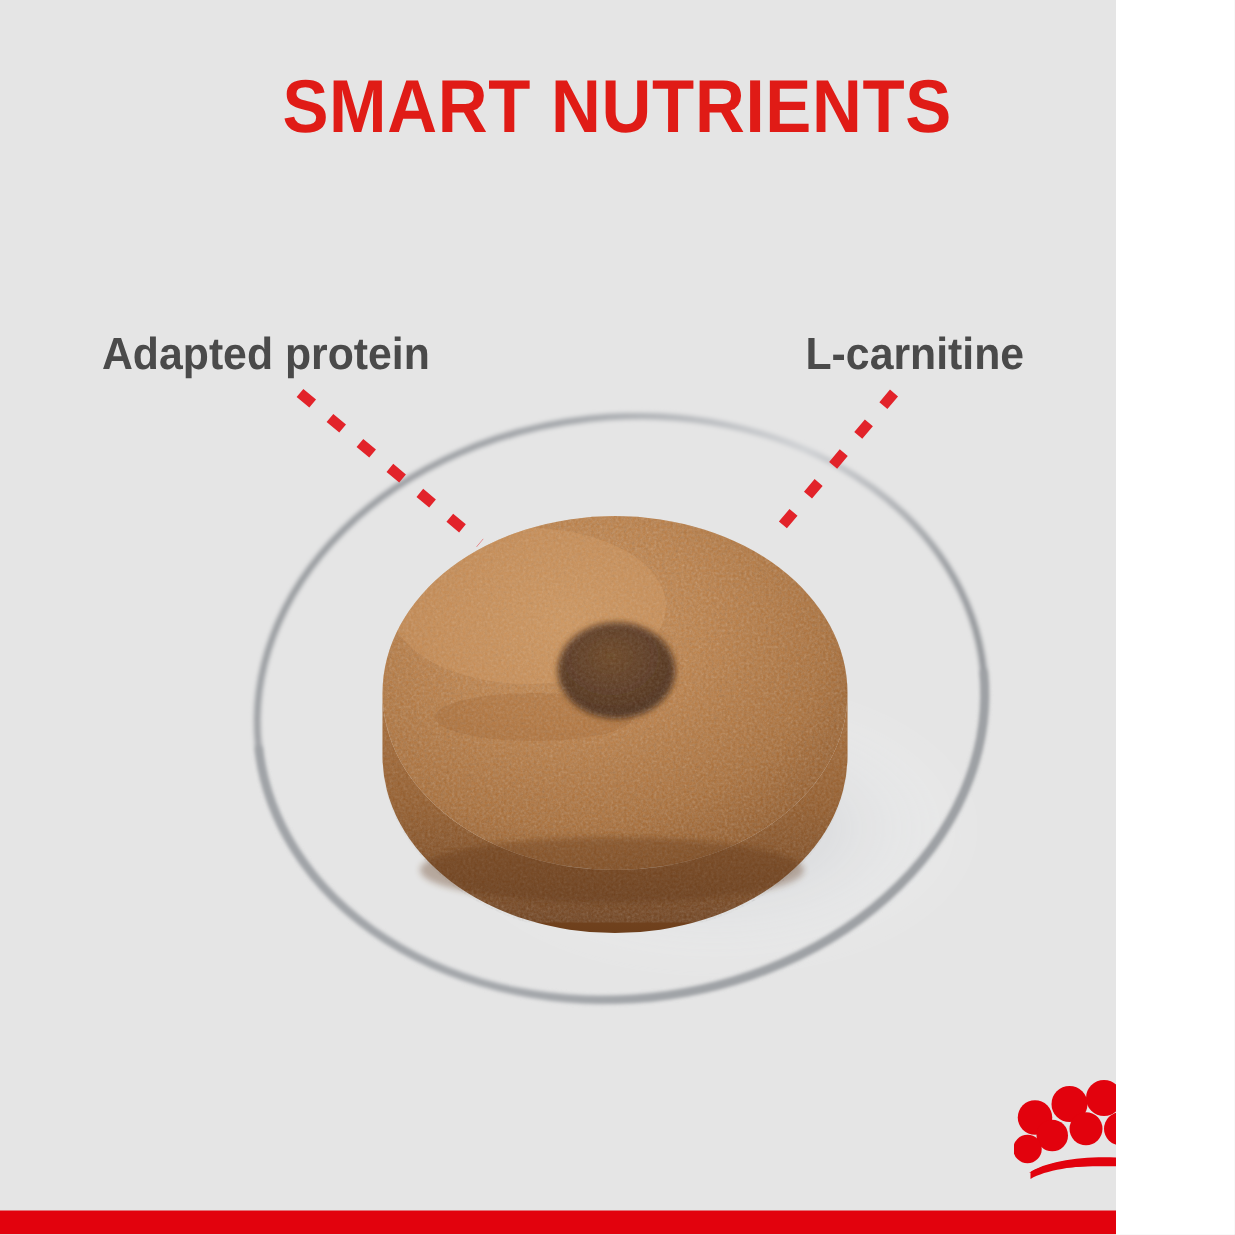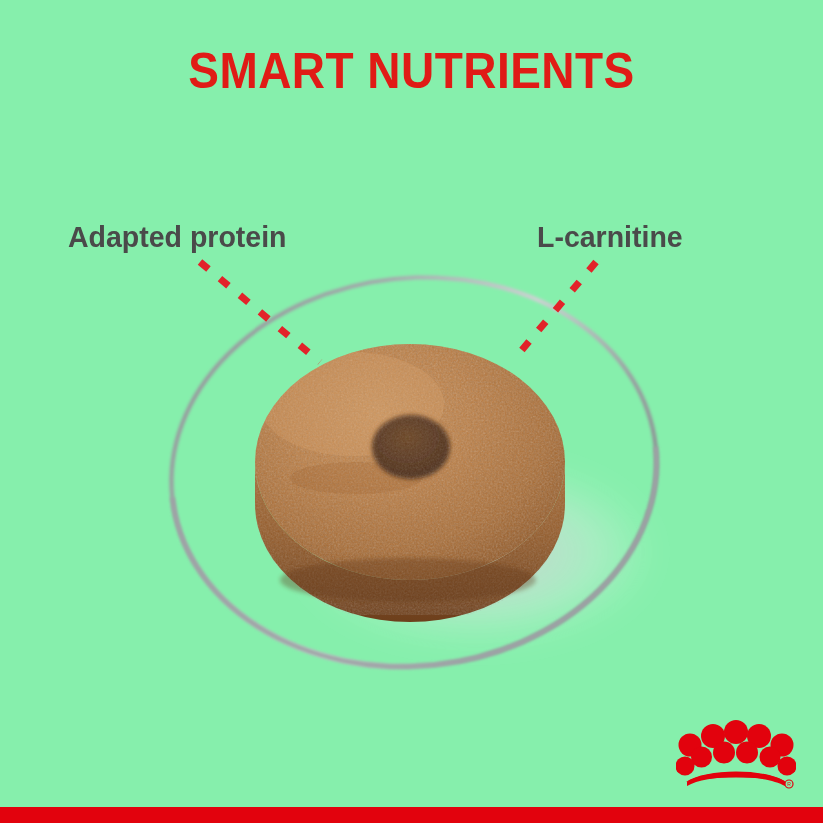--- a/index.html
+++ b/index.html
@@ -6,23 +6,23 @@
   html, body {
     margin: 0;
     padding: 0;
     background: #ffffff;
   }
   body {
     font-family: "Liberation Sans", sans-serif;
   }
   #stage {
     position: relative;
-    width: 823px;
+    width: 744px;
     height: 823px;
-    background: #86efac;
+    background: #e5e5e5;
     overflow: hidden;
   }
 
   
   .title {
     position: absolute;
     left: 0;
     top: 44px;
     width: 823px;
     text-align: center;

